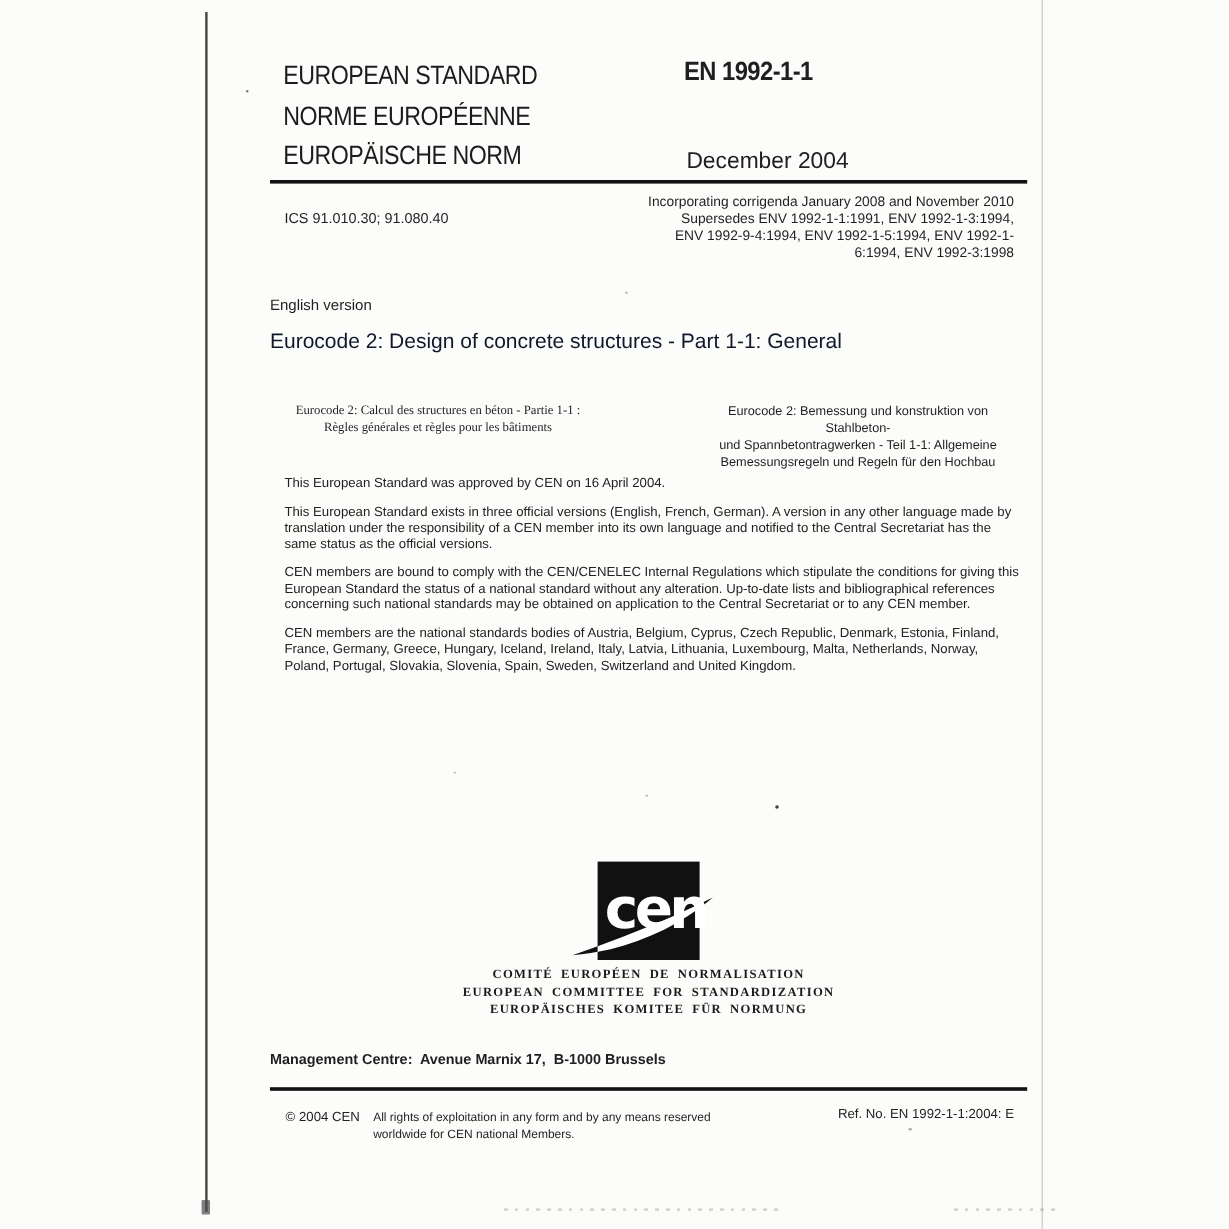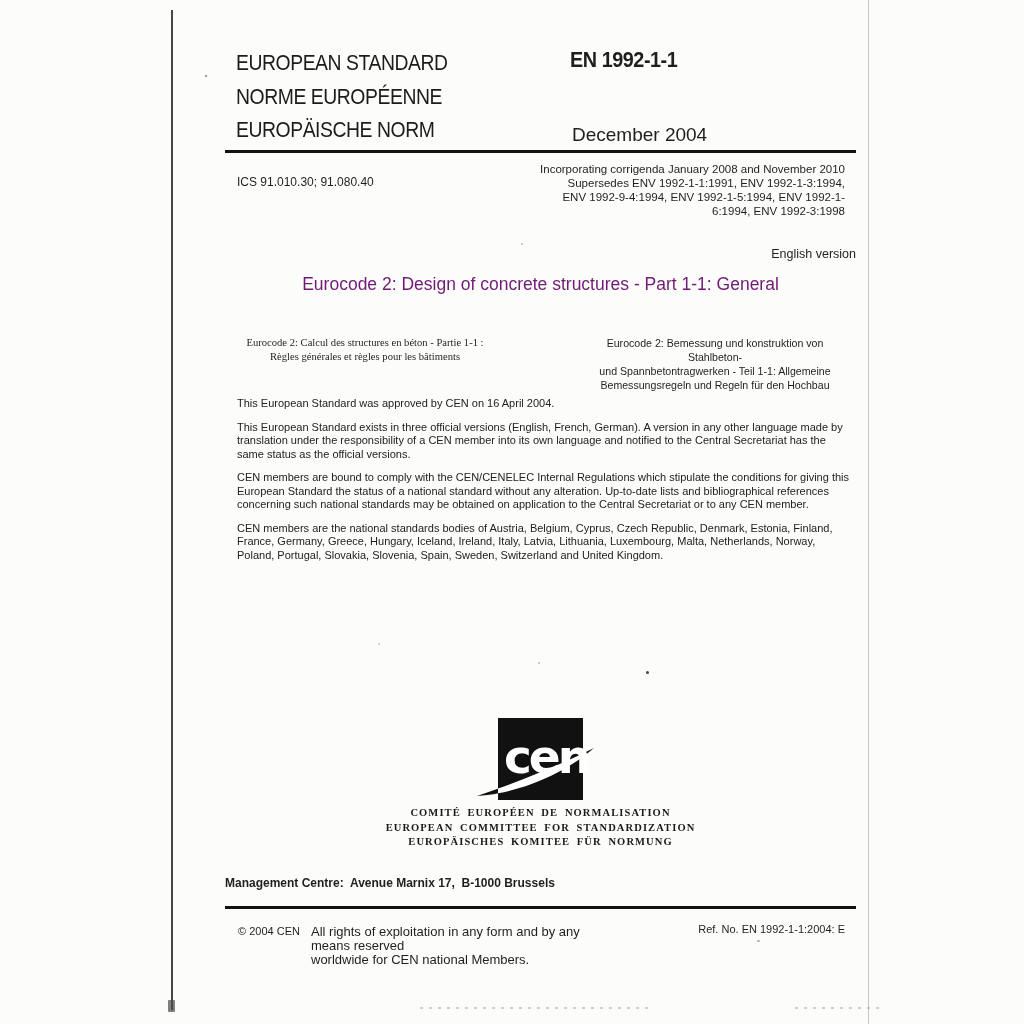--- a/index.html
+++ b/index.html
@@ -22,24 +22,24 @@
   .std-date { position:absolute; left:572px; top:124px; font-size:19px; }
 
   .rule { position:absolute; left:225px; width:631px; height:3px; background:#121212; }
   .rule1 { top:150px; }
   .rule2 { top:906px; }
 
   .ics { position:absolute; left:237px; top:175px; font-size:12px; }
   .corrigenda { position:absolute; right:179px; top:162px; width:420px; text-align:right;
                 font-size:11.5px; line-height:14px; white-space:nowrap; }
 
-  .lang-version { position:absolute; left:225px; top:247px; width:631px; text-align:right; font-size:12.5px; }
+  .lang-version { position:absolute; left:225px; top:247px; width:631px; text-align:left; font-size:12.5px; }
 
-  .title-en { position:absolute; left:225px; top:273px; width:631px; text-align:center;
-              font-size:17.5px; line-height:23px; color:#701a75; }
+  .title-en { position:absolute; left:225px; top:273px; width:631px; text-align:left;
+              font-size:17.5px; line-height:23px; color:#0f172a; }
 
   .title-fr { position:absolute; left:240px; top:336px; width:250px; text-align:center;
               font-size:10.6px; line-height:14px;font-family:Liberation Serif, serif; }
   .title-de { position:absolute; left:580px; top:336px; width:270px; text-align:center;
               font-size:10.6px; line-height:14px; }
 
   .body-text { position:absolute; left:237px; top:397px; width:616px; font-size:11px; line-height:13.5px; color:#222; }
   .body-text p { margin-bottom:10px; }
 
   
@@ -47,21 +47,21 @@
   .cen-text { font-family:"DejaVu Sans", sans-serif; font-weight:700; font-size:47px; letter-spacing:-3px; fill:#fff; }
 
   .committee { position:absolute; left:225px; top:806px; width:631px; text-align:center;
                font-family:"Liberation Serif", serif; font-weight:700; font-size:10.5px;
                letter-spacing:1.1px; word-spacing:3px; line-height:14.5px; color:#1a1a1a; }
 
   .mgmt-centre { position:absolute; left:225px; top:876px; width:631px; text-align:left;
                  font-size:12px; font-weight:700; white-space:pre; }
 
   .footer-copy   { position:absolute; left:238px; top:925px; font-size:11px; }
-  .footer-rights { position:absolute; left:311px; top:925px; width:300px; font-size:13px; line-height:14px; }
+  .footer-rights { position:absolute; left:311px; top:925px; width:300px; font-size:10px; line-height:14px; }
   .footer-ref    { position:absolute; right:179px; top:923px; font-size:11px; white-space:nowrap; }
 </style>
 </head>
 <body>
 
 <div class="page">
 
   <div class="scan-line-left"></div>
   <div class="scan-line-left-smudge"></div>
   <div class="scan-line-right"></div>

